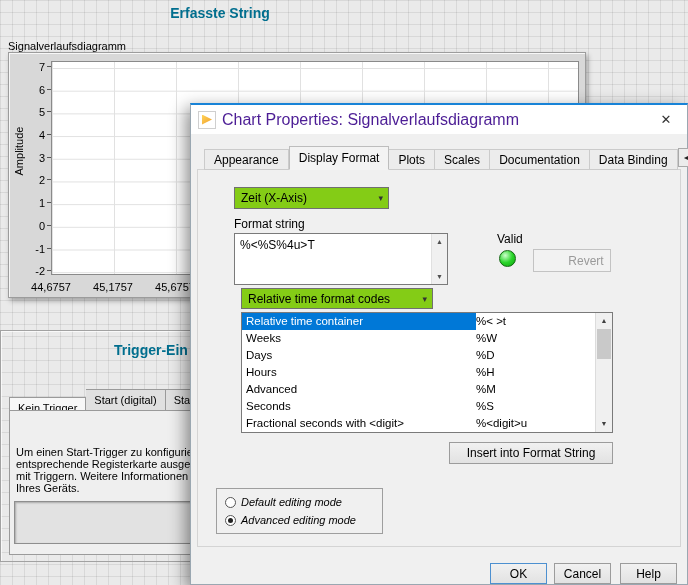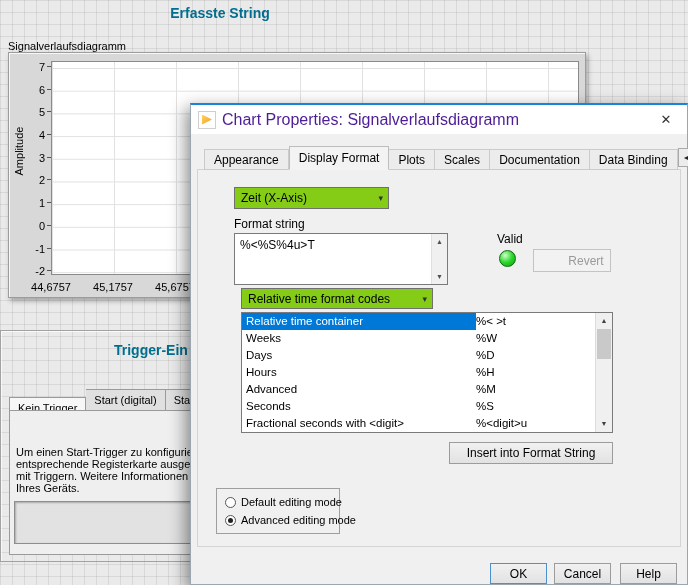--- a/index.html
+++ b/index.html
@@ -236,21 +236,21 @@
       </div>
       <div class="list-scroll">
         <div class="sbtn top">▲</div>
         <div class="sthumb"></div>
         <div class="sbtn bottom">▼</div>
       </div>
     </div>
 
     <div class="btn" style="left:258px; top:337px; width:164px; height:22px;">Insert into Format String</div>
 
-    <div class="radio-group" style="left:25px; top:383px; width:124px; height:46px;">
+    <div class="radio-group" style="left:25px; top:383px; width:167px; height:46px;font-style:italic;">
       <div class="radio-row">
         <span class="radio"></span>
         <span class="radio-label">Default editing mode</span>
       </div>
       <div class="radio-row">
         <span class="radio checked"></span>
         <span class="radio-label">Advanced editing mode</span>
       </div>
     </div>
 

